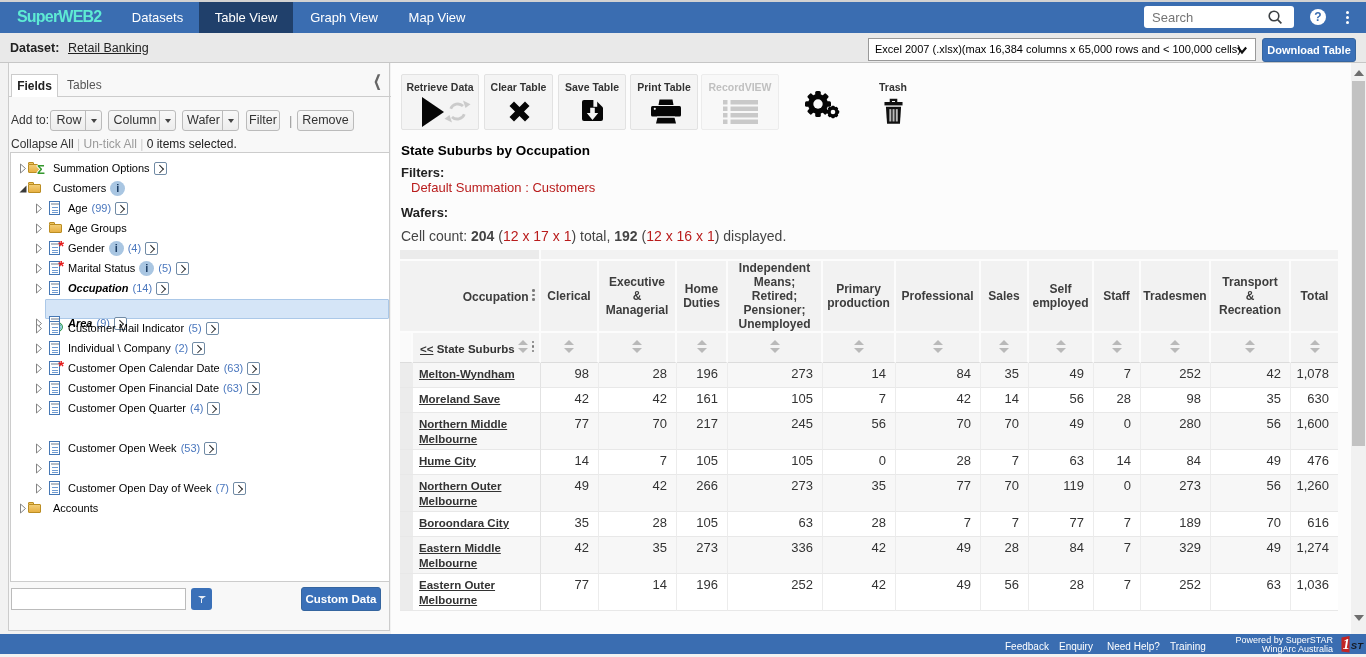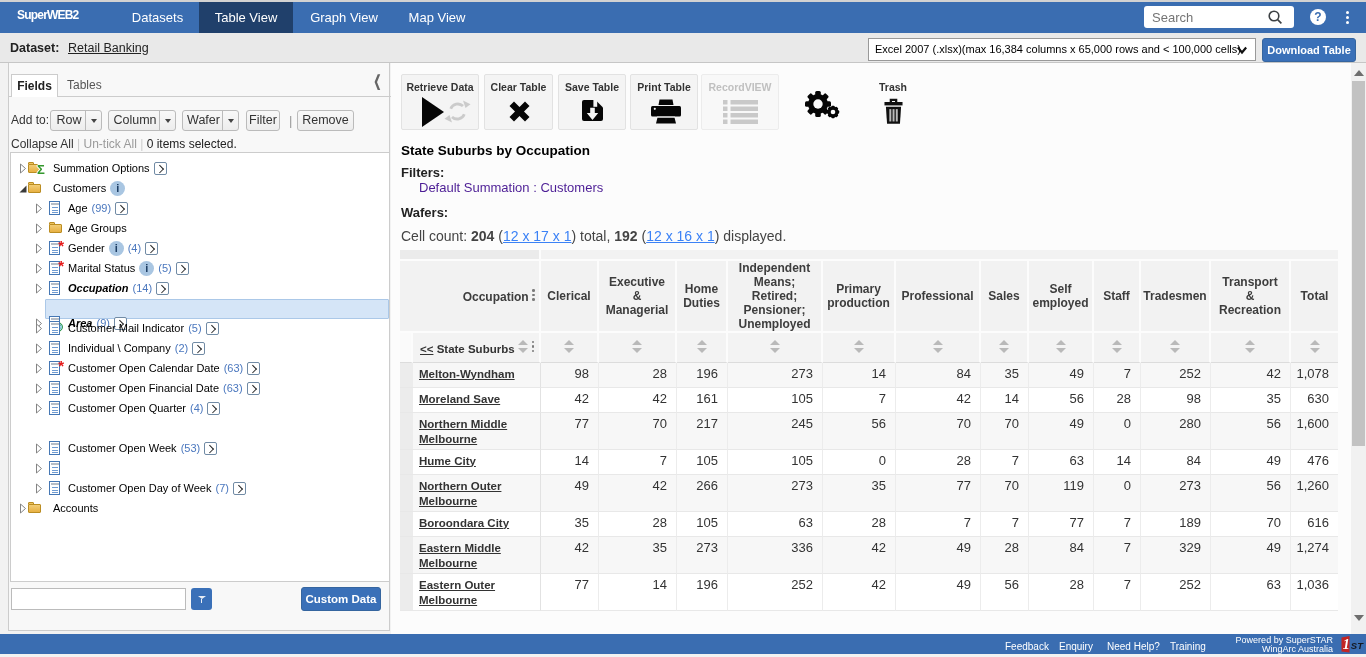--- a/index.html
+++ b/index.html
@@ -1,20 +1,20 @@
 <!DOCTYPE html>
 <html><head>
 <meta charset="utf-8">
 <style>
 * { margin:0; padding:0; box-sizing:border-box; }
 html,body { width:1366px; height:657px; overflow:hidden; font-family:"Liberation Sans", sans-serif; background:#f2f2f2; }
 
 #topstrip { position:absolute; left:0; top:0; width:1366px; height:2px; background:#d2d2d2; }
 #navbar { position:absolute; left:0; top:2px; width:1366px; height:31px; background:#3a6db1; }
-#brand { position:absolute; left:17px; top:6px; color:#ffffff; font-size:12px; font-weight:bold; letter-spacing:-0.8px; }
+#brand { position:absolute; left:17px; top:6px; color:#5eead4; font-size:16px; font-weight:bold; letter-spacing:-0.8px; }
 .navitem { position:absolute; top:0; height:31px; line-height:31px; color:#fff; font-size:13px; text-align:center; }
 #nav-datasets { left:110px; width:95px; }
 #nav-table { left:199px; width:94px; background:#20406b; }
 #nav-graph { left:291px; width:106px; }
 #nav-map { left:397px; width:80px; }
 #searchbox { position:absolute; left:1144px; top:4px; width:150px; height:22px; background:#fff; border-radius:3px; }
 #searchbox span { position:absolute; left:8px; top:4px; font-size:13px; color:#757575; }
 #helpcirc { position:absolute; left:1310px; top:7px; width:16px; height:16px; background:#fff; border-radius:50%; color:#3a6db1; font-size:12px; font-weight:bold; text-align:center; line-height:16px; }
 .vdots { position:absolute; width:3px; height:3px; border-radius:50%; background:#fff; left:1346px; }
 
@@ -59,23 +59,23 @@
 #fltbtn { position:absolute; left:182px; top:525px; width:21px; height:22px; background:#3a70b8; border-radius:3px; }
 #fltbtn:after { content:""; position:absolute; left:6.5px; top:8px; width:0; height:0; border-left:4px solid transparent; border-right:4px solid transparent; border-top:3.5px solid #e8edf5; } #fltbtn:before { content:""; position:absolute; left:9.7px; top:11px; width:1.6px; height:3.5px; background:#e8edf5; }
 #cdbtn { position:absolute; left:292px; top:524px; width:80px; height:24px; background:#3a70b8; border:1px solid #35659f; border-radius:3px; color:#fff; font-size:11.5px; font-weight:bold; text-align:center; line-height:22px; white-space:nowrap; }
 
 #main { position:absolute; left:391px; top:63px; width:960px; height:571px; background:#fcfcfc; }
 .tbox { position:absolute; top:11px; width:78px; height:56px; background:#f4f4f4; border:1px solid #e2e2e2; border-radius:2px; text-align:center; }
 .tbox .tl { display:block; margin-top:6px; font-size:10.5px; font-weight:bold; color:#333; white-space:nowrap; }
 .tlbl { font-size:10.5px; font-weight:bold; color:#333; position:absolute; }
 #heading { position:absolute; left:10px; top:80px; font-size:13.5px; font-weight:bold; color:#000; }
 .h13b { position:absolute; font-size:13px; font-weight:bold; color:#222; }
-.h13 { position:absolute; font-size:13px; color:#4c1d95;margin-left:8px; }
+.h13 { position:absolute; font-size:13px; color:#b91c1c; }
 #cellcount { position:absolute; left:10px; top:165px; font-size:14px; color:#444; }
-#cellcount a { color:#3b82f6; text-decoration:underline; }
+#cellcount a { color:#b91c1c; }
 
 #tblwrap { position:absolute; left:9px; top:187px; width:938px; height:384px; overflow:hidden; }
 table { border-collapse:separate; border-spacing:0; table-layout:fixed; width:938px; font-size:13px; }
 td { padding:0; vertical-align:middle; }
 .hcell { background:#f2f2f2; border-right:2px solid #fcfcfc; border-bottom:2px solid #fcfcfc; font-weight:bold; font-size:12px; color:#3d3d3d; text-align:center; line-height:14px; }
 .scell { background:#f3f3f3; border-right:2px solid #fcfcfc; border-bottom:1px solid #dcdcdc; text-align:center; }
 .num { text-align:right; padding-right:9px; padding-top:3px; color:#333; border-right:1px solid #ececec; line-height:15px; }
 .gut { background:#ececec; }
 .rowlbl { padding-left:6px; padding-top:2.5px; border-right:1px solid #e2e2e2; white-space:nowrap; }
 .rowlbl a { font-weight:bold; font-size:11.5px; color:#333; text-decoration:underline; line-height:12.5px; }

